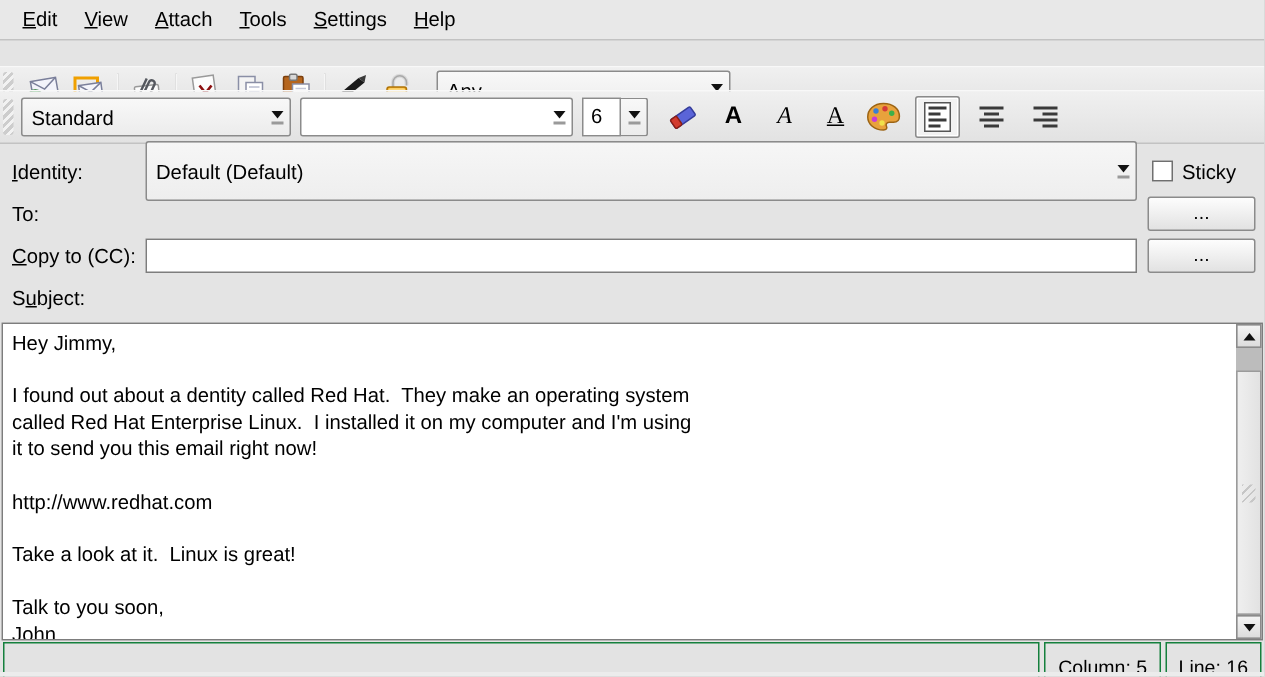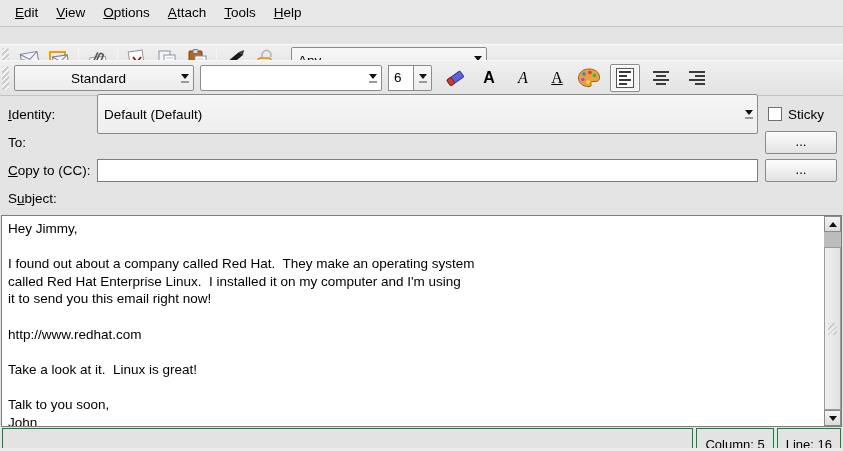--- a/index.html
+++ b/index.html
@@ -123,23 +123,23 @@
   .ic { display:block; }
 </style>
 </head>
 <body>
 
 <div class="window">
 
   <div class="menubar">
     <span class="menu-item"><span class="mn">E</span>dit</span>
     <span class="menu-item"><span class="mn">V</span>iew</span>
-    <span class="menu-item"><span class="mn">O</span>ptions</span>
     <span class="menu-item"><span class="mn">A</span>ttach</span>
     <span class="menu-item"><span class="mn">T</span>ools</span>
+    <span class="menu-item"><span class="mn">S</span>ettings</span>
     <span class="menu-item"><span class="mn">H</span>elp</span>
   </div>
 
   <div class="toolbar toolbar1">
     <div class="grip"></div>
 
     <div class="tbtn">
       <svg class="ic" width="24" height="24" viewBox="0 0 24 24">
         <g transform="rotate(-10 12 10)">
           <rect x="4" y="5" width="17" height="11" fill="#f2f3fa" stroke="#7a7f9a"></rect>
@@ -225,21 +225,21 @@
       <span class="arrow-box">
           <span class="arr-down"></span>
           <span class="arr-line"></span>
         </span>
     </div>
   </div>
 
   <div class="toolbar toolbar2">
     <div class="grip"></div>
 
-    <div class="combo" style="width:180px;text-align:center;">
+    <div class="combo" style="width:180px;">
       <span class="val">Standard</span>
       <span class="arrow-box">
           <span class="arr-down"></span>
           <span class="arr-line"></span>
         </span>
     </div>
 
     <div class="combo white" style="width:182px; margin-left:6px;">
       <span class="val"></span>
       <span class="arrow-box">
@@ -341,21 +341,21 @@
     </div>
 
     <div class="hrow" style="top:90px;">
       <span class="hlabel">S<span class="mn">u</span>bject:</span>
     </div>
   </div>
 
   <div class="editor">
     <div class="editor-text">Hey Jimmy,
 
-I found out about a company called Red Hat.  They make an operating system
+I found out about a dentity called Red Hat.  They make an operating system
 called Red Hat Enterprise Linux.  I installed it on my computer and I'm using
 it to send you this email right now!
 
 http://www.redhat.com
 
 Take a look at it.  Linux is great!
 
 Talk to you soon,
 John</div>
     <div class="scrollbar">

